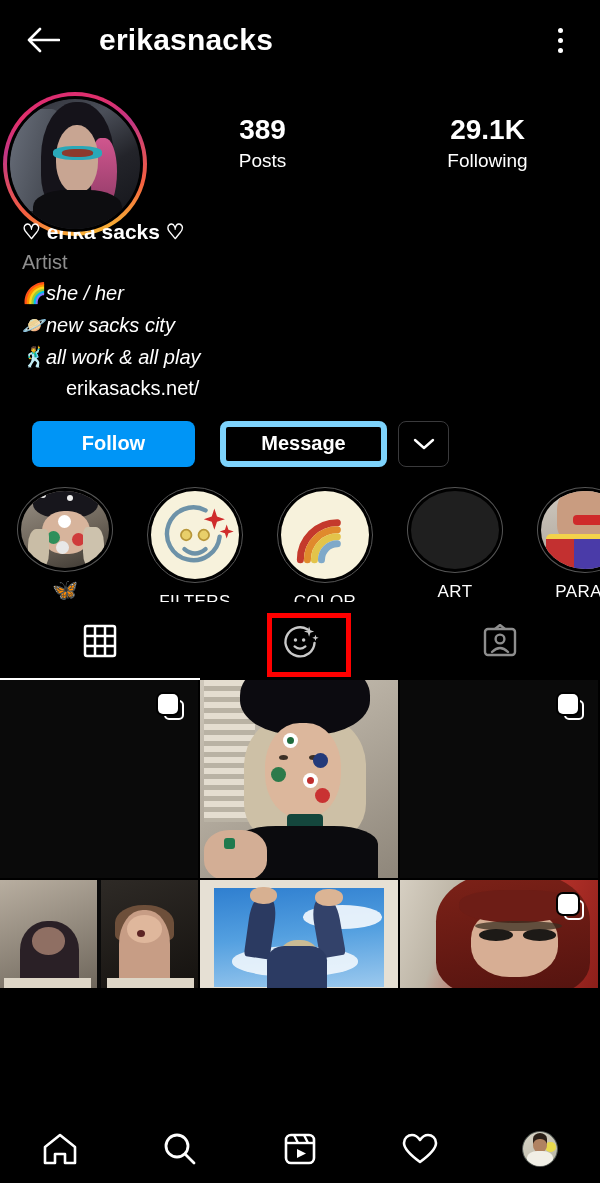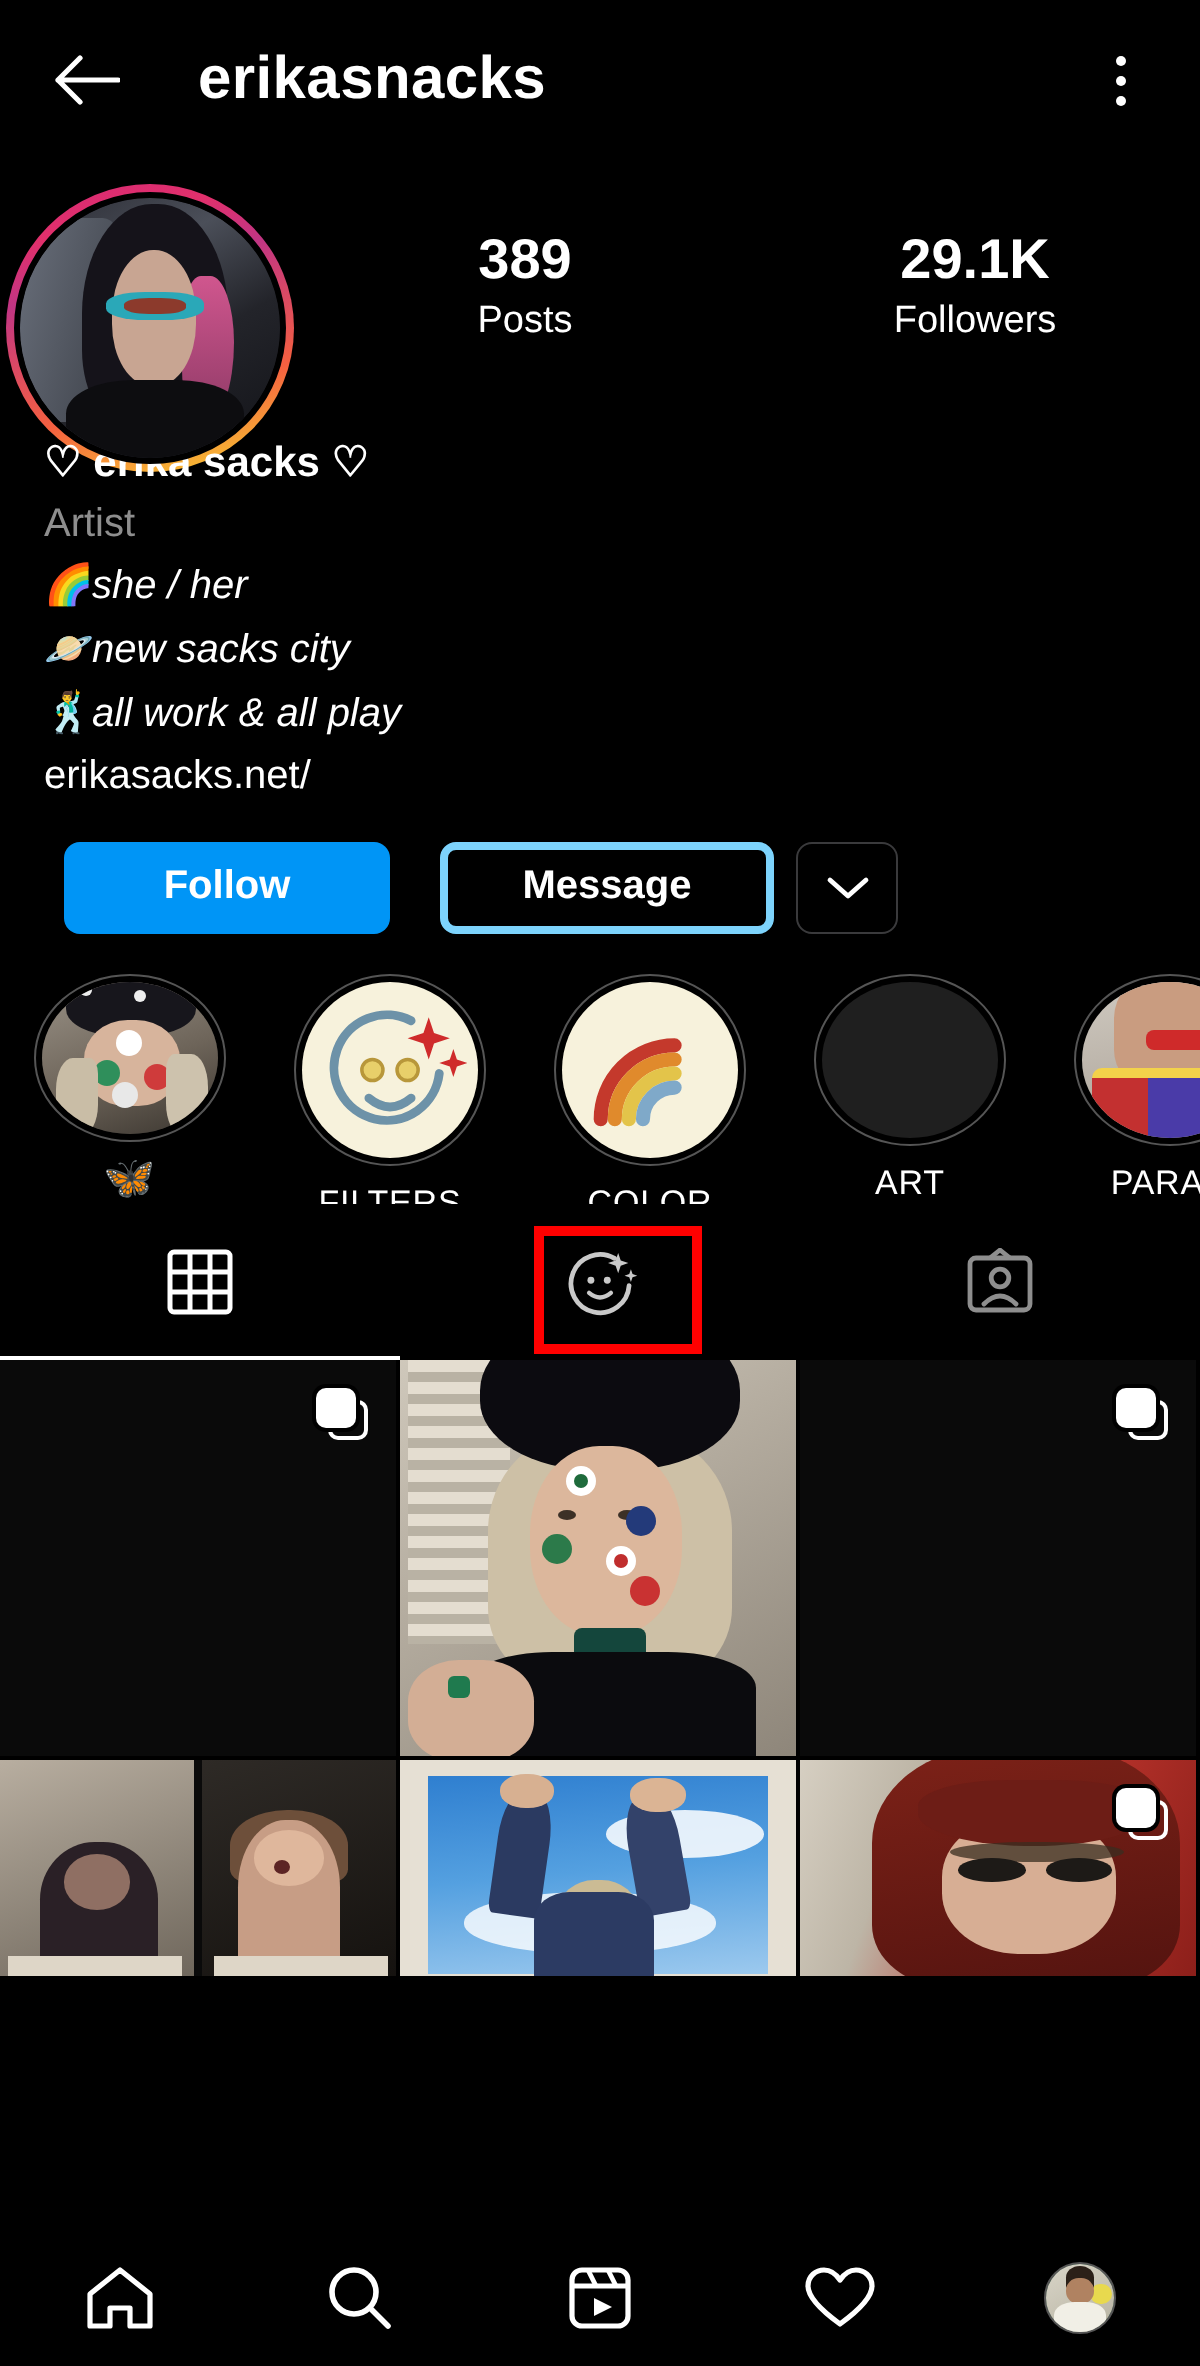--- a/index.html
+++ b/index.html
@@ -46,28 +46,28 @@
   .stat { flex:1; text-align:center; }
   .stat-num { font-size:28px; font-weight:bold; line-height:1.16; }
   .stat-label { font-size:19px; color:#fff; margin-top:4px; }
 
   
   .bio { padding:0 22px; margin-top:-4px; }
   .bio-name { font-size:21px; font-weight:bold; line-height:1.5; }
   .bio-cat { font-size:20px; color:#8e8e8e; line-height:1.45; }
   .bio-line { font-size:20px; font-style:italic; line-height:1.6; white-space:nowrap; }
   .bio-line .em { font-style:normal; display:inline-block; width:24px; }
-  .bio-link { font-size:20px; line-height:1.5; color:#fff; }
+  .bio-link { font-size:20px; line-height:1.5; color:#fff;margin-left:44px; }
 
   
   .actions { display:flex; gap:11px; padding:18px 18px 0 18px; }
   .btn { height:46px; border-radius:8px; display:flex; align-items:center; justify-content:center;
          font-size:20px; font-weight:bold; color:#fff;margin-left:14px; }
   .btn-follow { flex:0 0 163px; background:#0095f6; }
-  .btn-outline { border:4px solid #7dd3fc; background:#000; }
+  .btn-outline { border:6px solid #7dd3fc; background:#000; }
   .btn-message { flex:0 0 167px; }
   .btn-email { flex:0 0 159px; }
   .btn-chev { flex:0 0 51px; border:1px solid #3a3a3c; border-radius:8px; background:#000;
               display:flex; align-items:center; justify-content:center; height:46px; }
 
   
   .highlights { display:flex; gap:0; padding:20px 0 0 0; height:135px; overflow:hidden; }
   .hl { width:130px; flex:0 0 130px; display:flex; flex-direction:column; align-items:center; }
   .hl-ring { width:96px; height:96px; border-radius:50%; border:1px solid #555; padding:3px;
              display:flex; align-items:center; justify-content:center; }
@@ -223,21 +223,21 @@
         </div>
       </div>
     </div>
     <div class="stats">
       <div class="stat">
         <div class="stat-num">389</div>
         <div class="stat-label">Posts</div>
       </div>
       <div class="stat">
         <div class="stat-num">29.1K</div>
-        <div class="stat-label">Followers</div>
+        <div class="stat-label">Following</div>
       </div>
     </div>
   </div>
 
   <div class="bio">
     <div class="bio-name">♡ erika sacks ♡</div>
     <div class="bio-cat">Artist</div>
 
     <div class="bio-line">
       <span class="em">🌈</span><span>she / her</span>

